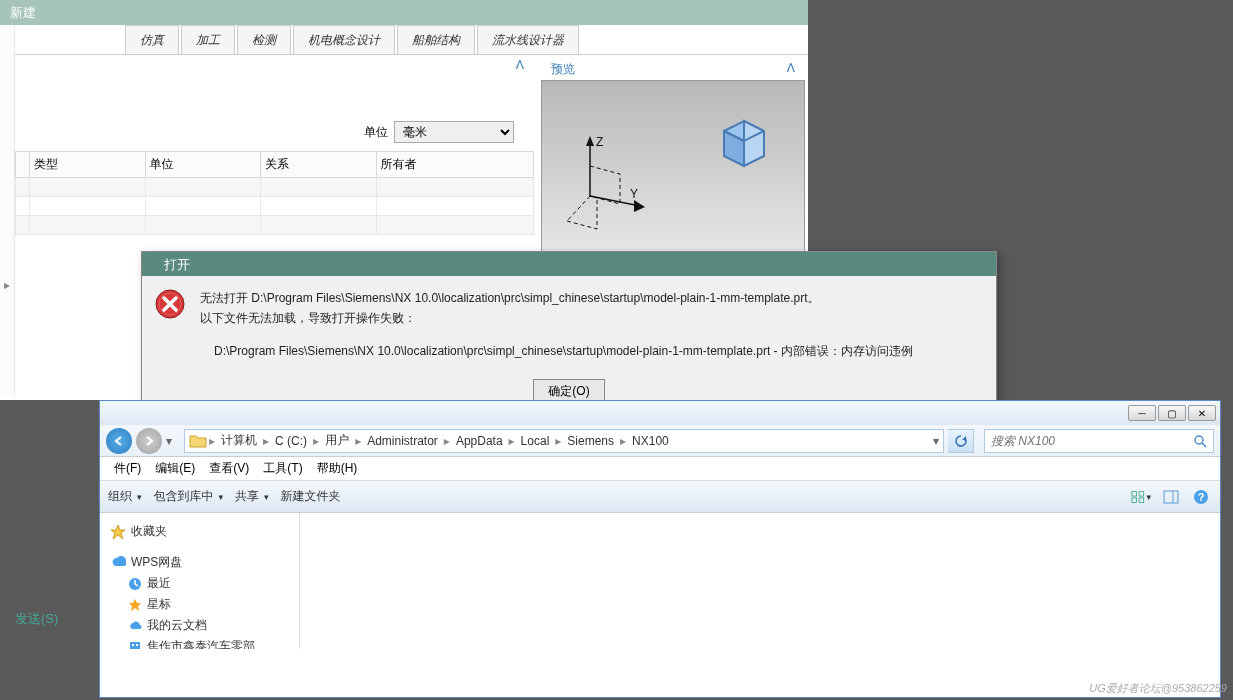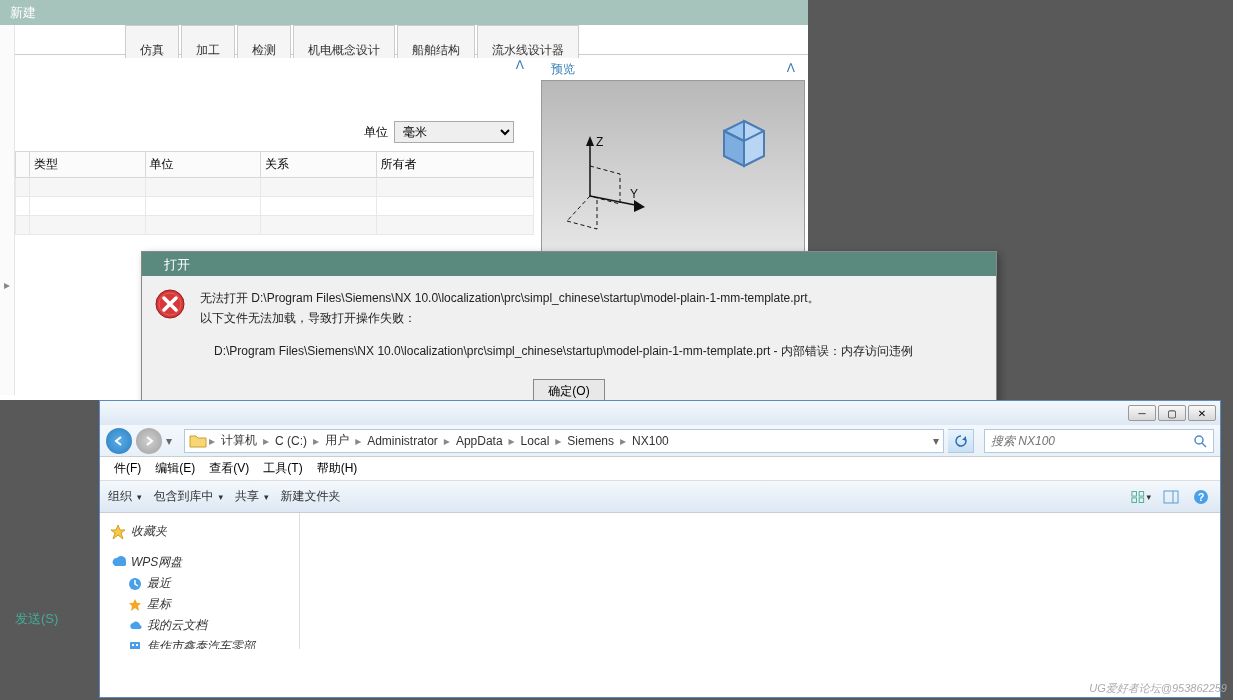--- a/index.html
+++ b/index.html
@@ -5,21 +5,21 @@
 * { margin: 0; padding: 0; box-sizing: border-box; font-family: "Microsoft YaHei", "Segoe UI", sans-serif; }
 body { background: #595959; width: 1233px; height: 700px; overflow: hidden; position: relative; font-size: 12px; }
 
 .nx-window { position: absolute; left: 0; top: 0; width: 808px; height: 400px; background: #fff; }
 .nx-titlebar { height: 25px; background: #a7c4bc; color: #fff; padding: 4px 10px; font-size: 13px; }
 .left-stub { position: absolute; left: 0; top: 25px; width: 15px; height: 370px; background: #fbfbfb; border-right: 1px solid #e5e5e5; }
 .left-stub-arrow { position: absolute; left: 0; top: 270px; width: 14px; height: 30px; display: flex; align-items: center; justify-content: center; color: #888; cursor: pointer; }
 .nx-body { margin-left: 15px; }
 
 .tab-strip { height: 30px; background: #fff; border-bottom: 1px solid #ccc; display: flex; padding-left: 110px; }
-.tab { padding: 16px 14px; border: 1px solid #ccc; border-bottom: none; background: #f5f5f5; margin-right: 2px; color: #333; cursor: pointer; }
+.tab { padding: 6px 14px; border: 1px solid #ccc; border-bottom: none; background: #f5f5f5; margin-right: 2px; color: #333; cursor: pointer; font-style: italic; }
 .content-row { display: flex; height: 188px; }
 .left-panel { flex: 1; padding-right: 4px; position: relative; }
 .chevron-bar { height: 22px; text-align: right; padding-right: 10px; color: #377db8; font-size: 12px; cursor: pointer; padding-top: 3px; }
 .preview-header { height: 22px; display: flex; justify-content: space-between; padding: 3px 10px; color: #377db8; text-align: right; }
 .unit-row { display: flex; justify-content: flex-end; align-items: center; padding: 4px 20px 8px; margin-top: 40px; gap: 6px; }
 .unit-select { width: 120px; height: 22px; border: 1px solid #aaa; font-size: 12px; padding: 0 4px; }
 .table { width: 100%; border-collapse: collapse; }
 .table th { text-align: left; font-weight: normal; padding: 4px 4px; border: 1px solid #d8d8d8; background: #fbfbfb; font-size: 12px; }
 .table td { border: 1px solid #e8e8e8; height: 19px; }
 .table tr:nth-child(odd) td { background: #f6f6f6; }
@@ -51,21 +51,21 @@
 .refresh-box { width: 26px; height: 24px; border: 1px solid #b0c8e0; border-left: none; background: linear-gradient(#e8f4ff,#c8e0f4); display: flex; align-items: center; justify-content: center; color: #2a6cb0; cursor: pointer; }
 .search-box { width: 230px; height: 24px; border: 1px solid #b0c8e0; margin-left: 6px; background: #fff; display: flex; align-items: center; padding: 0 6px; color: #888; font-style: italic; }
 .search-box input { border: none; flex: 1; font-size: 12px; outline: none; font-style: italic; color: #888; }
 .exp-menu { height: 24px; display: flex; align-items: center; padding: 0 8px; gap: 2px; border-bottom: 1px solid #ddd; font-size: 12px; }
 .menu-item { padding: 2px 6px; cursor: pointer; }
 .exp-toolbar { height: 32px; background: linear-gradient(#f4f8fc, #dde8f4); display: flex; align-items: center; padding: 0 8px; gap: 12px; border-bottom: 1px solid #ccc; font-size: 12px; color: #333; }
 .tool-item { display: flex; align-items: center; gap: 3px; cursor: pointer; }
 .tool-drop::after { content: "▾"; font-size: 9px; margin-left: 2px; }
 .tool-right { margin-left: auto; display: flex; gap: 8px; align-items: center; }
 .view-icon { width: 22px; height: 20px; display: flex; align-items: center; justify-content: center; border: 1px solid transparent; cursor: pointer; }
-.exp-main { display: flex; height: 136px; font-style: italic; }
+.exp-main { display: flex; height: 136px; }
 .exp-tree { width: 200px; border-right: 1px solid #ddd; padding: 8px 4px; overflow: hidden; }
 .tree-section { margin-bottom: 10px; }
 .tree-head { display: flex; align-items: center; gap: 5px; padding: 2px 6px; color: #333; }
 .tree-item { display: flex; align-items: center; gap: 5px; padding: 2px 6px 2px 24px; color: #333; cursor: pointer; }
 .exp-content { flex: 1; display: flex; align-items: flex-start; justify-content: center; padding-top: 20px; color: #555; }
 .watermark { position: absolute; right: 6px; bottom: 4px; color: #aaa; font-size: 11px; font-style: italic; }
 svg { display: block; }
 </style>
 </head>
 <body>

